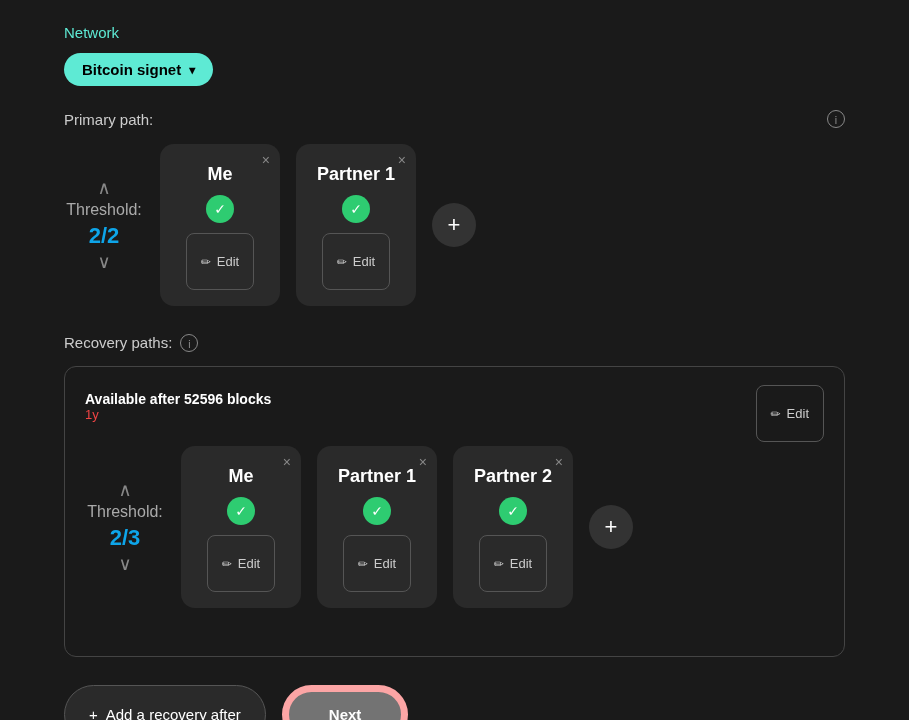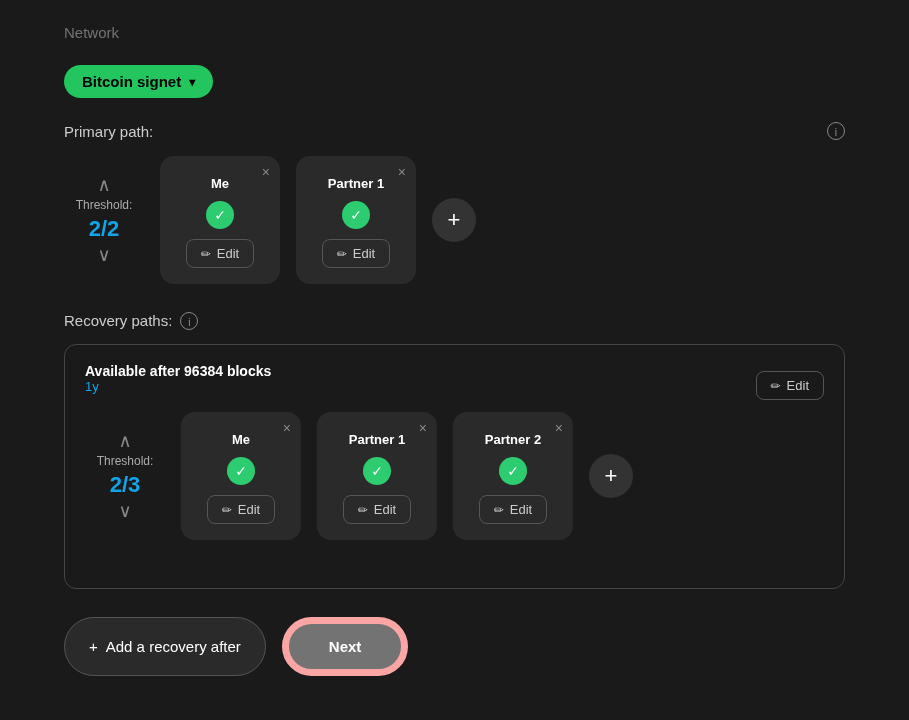--- a/index.html
+++ b/index.html
@@ -8,25 +8,25 @@
       color: #fff;
       font-family: -apple-system, BlinkMacSystemFont, 'Segoe UI', sans-serif;
       width: 909px;
       min-height: 720px;
       padding: 24px 64px;
     }
 
     
     .section-label {
       font-size: 15px;
-      color: #737373;
-      margin-bottom: 24px;
+      color: #5eead4;
+      margin-bottom: 12px;
     }
     .network-dropdown {
-      background: #22c55e;
+      background: #5eead4;
       color: #000;
       border: none;
       border-radius: 999px;
       padding: 8px 18px;
       font-size: 15px;
       font-weight: 600;
       cursor: pointer;
       display: inline-flex;
       align-items: center;
       gap: 8px;
@@ -74,21 +74,21 @@
       gap: 4px;
       min-width: 80px;
     }
     .threshold-arrow {
       font-size: 18px;
       color: #888;
       cursor: pointer;
       line-height: 1;
     }
     .threshold-label {
-      font-size: 12px;
+      font-size: 16px;
       color: #aaa;
     }
     .threshold-value {
       font-size: 22px;
       font-weight: 700;
       color: #0ea5e9;
     }
 
     
     .signer-card {
@@ -106,42 +106,42 @@
       position: absolute;
       top: 8px;
       right: 10px;
       background: none;
       border: none;
       color: #888;
       font-size: 14px;
       cursor: pointer;
     }
     .signer-name {
-      font-size: 13px;
+      font-size: 18px;
       font-weight: 600;
       color: #fff;
       margin-top: 4px;
     }
     .check-circle {
       width: 28px;
       height: 28px;
       background: #2ecc71;
       border-radius: 50%;
       display: flex;
       align-items: center;
       justify-content: center;
       color: #fff;
       font-size: 14px;
     }
     .edit-btn {
       background: none;
       border: 1px solid #555;
       border-radius: 8px;
       color: #ccc;
-      padding: 6px 14px;
+      padding: 20px 14px;
       font-size: 13px;
       cursor: pointer;
       display: flex;
       align-items: center;
       gap: 6px;
     }
 
     .add-signer-btn {
       width: 44px;
       height: 44px;
@@ -177,21 +177,21 @@
       justify-content: space-between;
       margin-bottom: 4px;
     }
     .recovery-blocks {
       font-size: 14px;
       font-weight: 600;
       color: #fff;
     }
     .recovery-time {
       font-size: 13px;
-      color: #0ea5e9;
+      color: #ef4444;
       margin-bottom: 14px;
     }
 
     
     .bottom-bar {
       display: flex;
       gap: 16px;
       margin-top: 28px;
     }
     .btn-secondary {
@@ -277,21 +277,21 @@
 
 <div>
   <div class="recovery-section-label">
     <span>Recovery paths:</span>
     <span class="info-icon">ℹ</span>
   </div>
 
   <div class="recovery-card">
     <div class="recovery-card-header">
       <div>
-        <div class="recovery-blocks">Available after 96384 blocks</div>
+        <div class="recovery-blocks">Available after 52596 blocks</div>
         <div class="recovery-time">1y</div>
       </div>
       <button class="edit-btn">
         <span class="pencil-icon"></span>
         <span>Edit</span>
       </button>
     </div>
 
     <div class="path-row">
 

